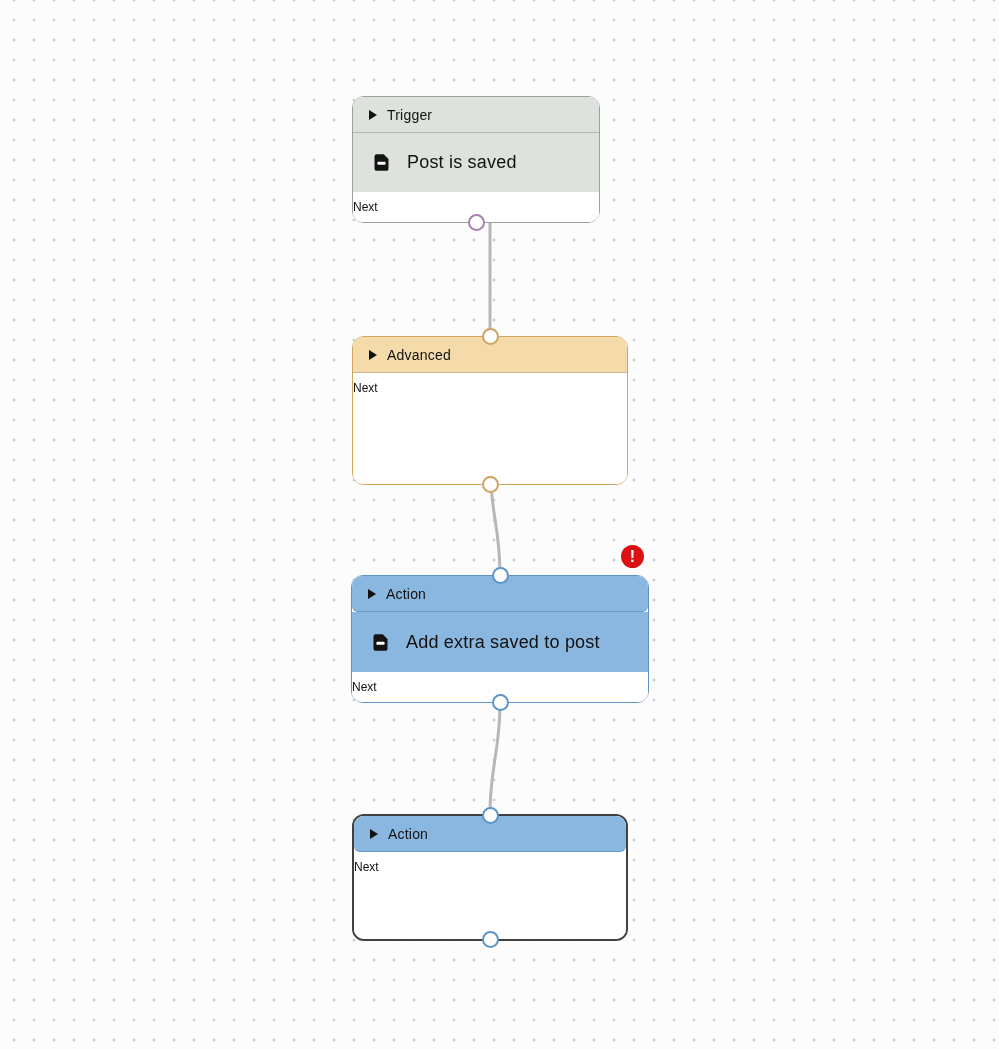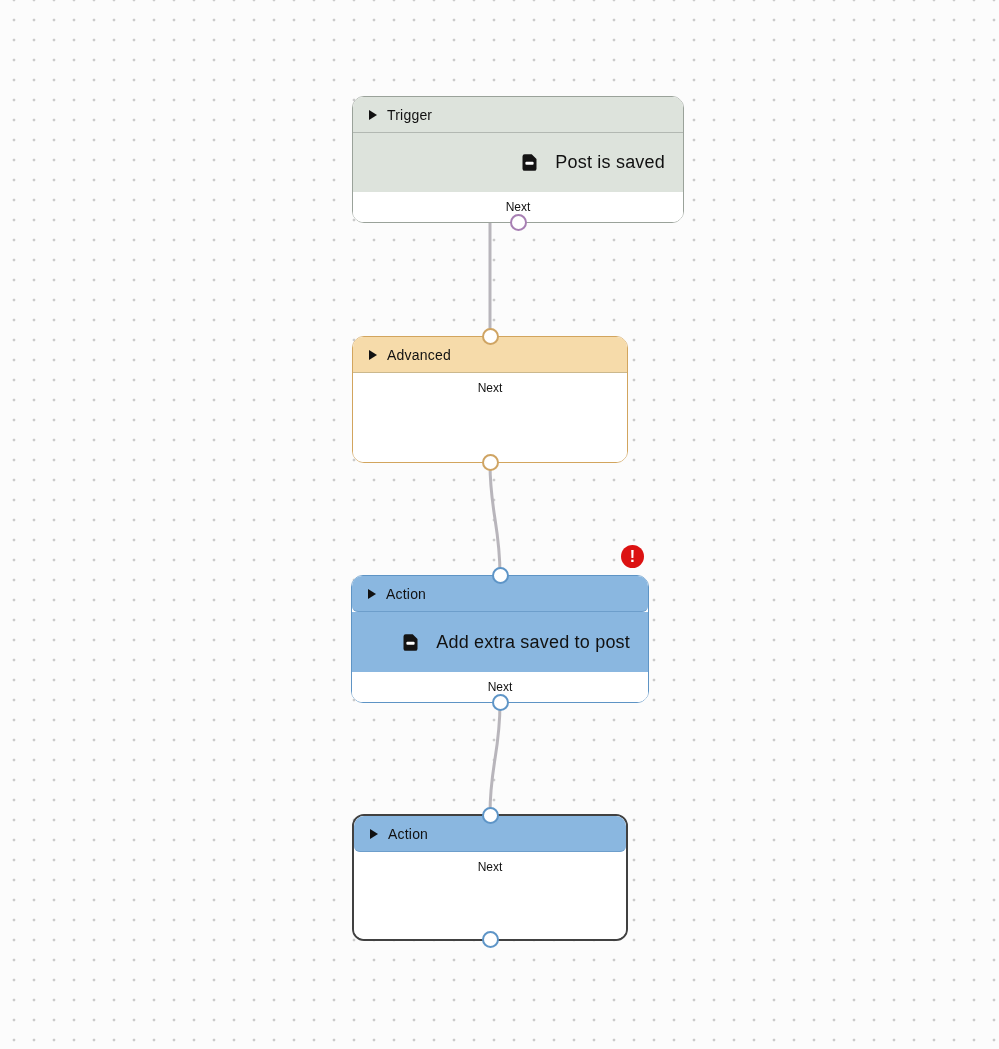--- a/index.html
+++ b/index.html
@@ -67,32 +67,31 @@
     margin-right: 10px;
     flex: 0 0 auto;
   }
   .header-label { font-size: 14px; letter-spacing: .2px; }
 
   .node-body {
     flex: 1 1 auto;
     display: flex;
     align-items: center;
     padding: 0 18px;
-    justify-content: flex-end;
   }
   .body-icon { flex: 0 0 auto; margin-right: 15px; display: flex; align-items: center; }
   .body-title { font-size: 18px; letter-spacing: .2px; }
 
   .node-footer {
     height: 30px;
     flex: 0 0 30px;
     background: #ffffff;
     display: flex;
     align-items: center;
-    justify-content: center;
+    justify-content: flex-start;
   }
   .footer-label { font-size: 12px; }
 
   .port {
     position: absolute;
     width: 17px; height: 17px;
     background: #fff;
     border: 2.5px solid #888;
     border-radius: 50%;
     left: 50%;
@@ -112,22 +111,22 @@
     color: #fff;
     font-weight: bold;
     font-size: 16px;
     line-height: 23px;
     text-align: center;
     z-index: 2;
     cursor: pointer;
   }
 
   
-  #node-0 { left: 352px; top: 96px;  width: 332px; height: 127px; }
-  #node-1 { left: 352px; top: 336px; width: 276px; height: 127px; }
+  #node-0 { left: 352px; top: 96px;  width: 248px; height: 127px; }
+  #node-1 { left: 352px; top: 336px; width: 276px; height: 149px; }
   #node-2 { left: 351px; top: 575px; width: 298px; height: 128px; }
   #node-3 { left: 352px; top: 814px; width: 276px; height: 127px; }
 </style>
 </head>
 <body>
 
 <svg id="edges">
   <path class="edge" d="M490 223 L490 336"></path>
   <path class="edge" d="M490 463 C490 512 500 526 500 575"></path>
   <path class="edge" d="M500 703 C500 752 490 766 490 814"></path>

